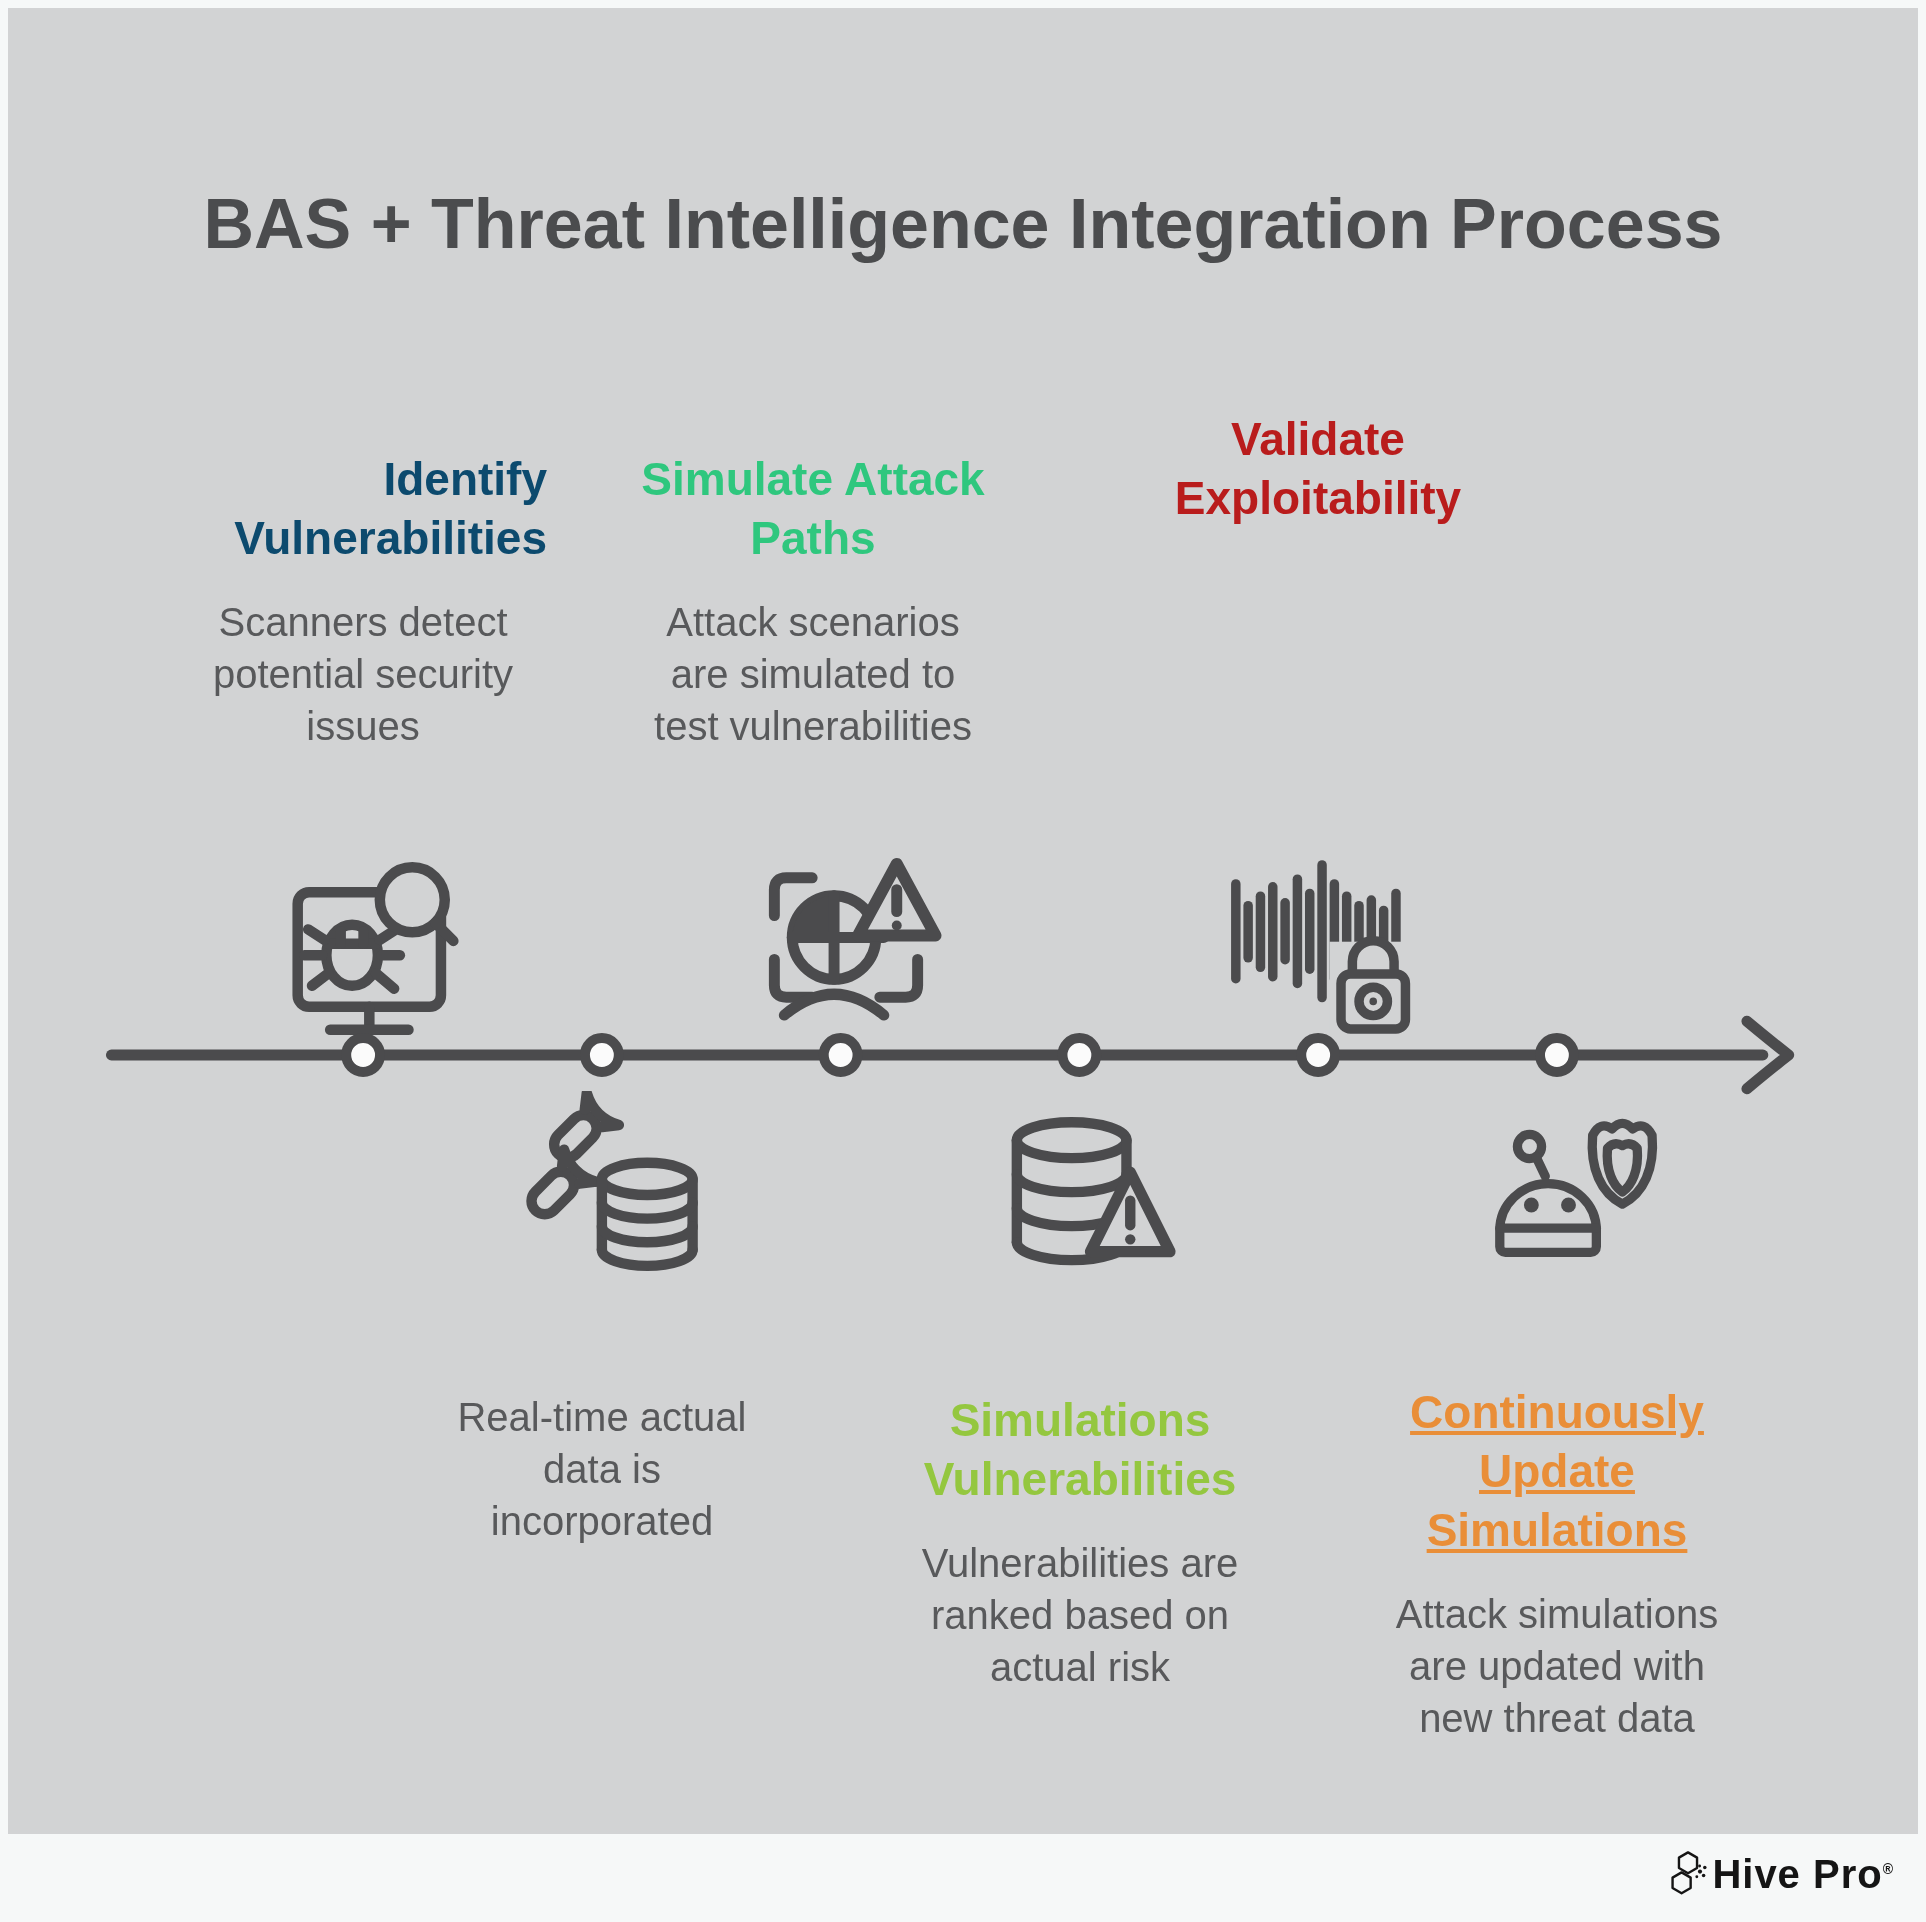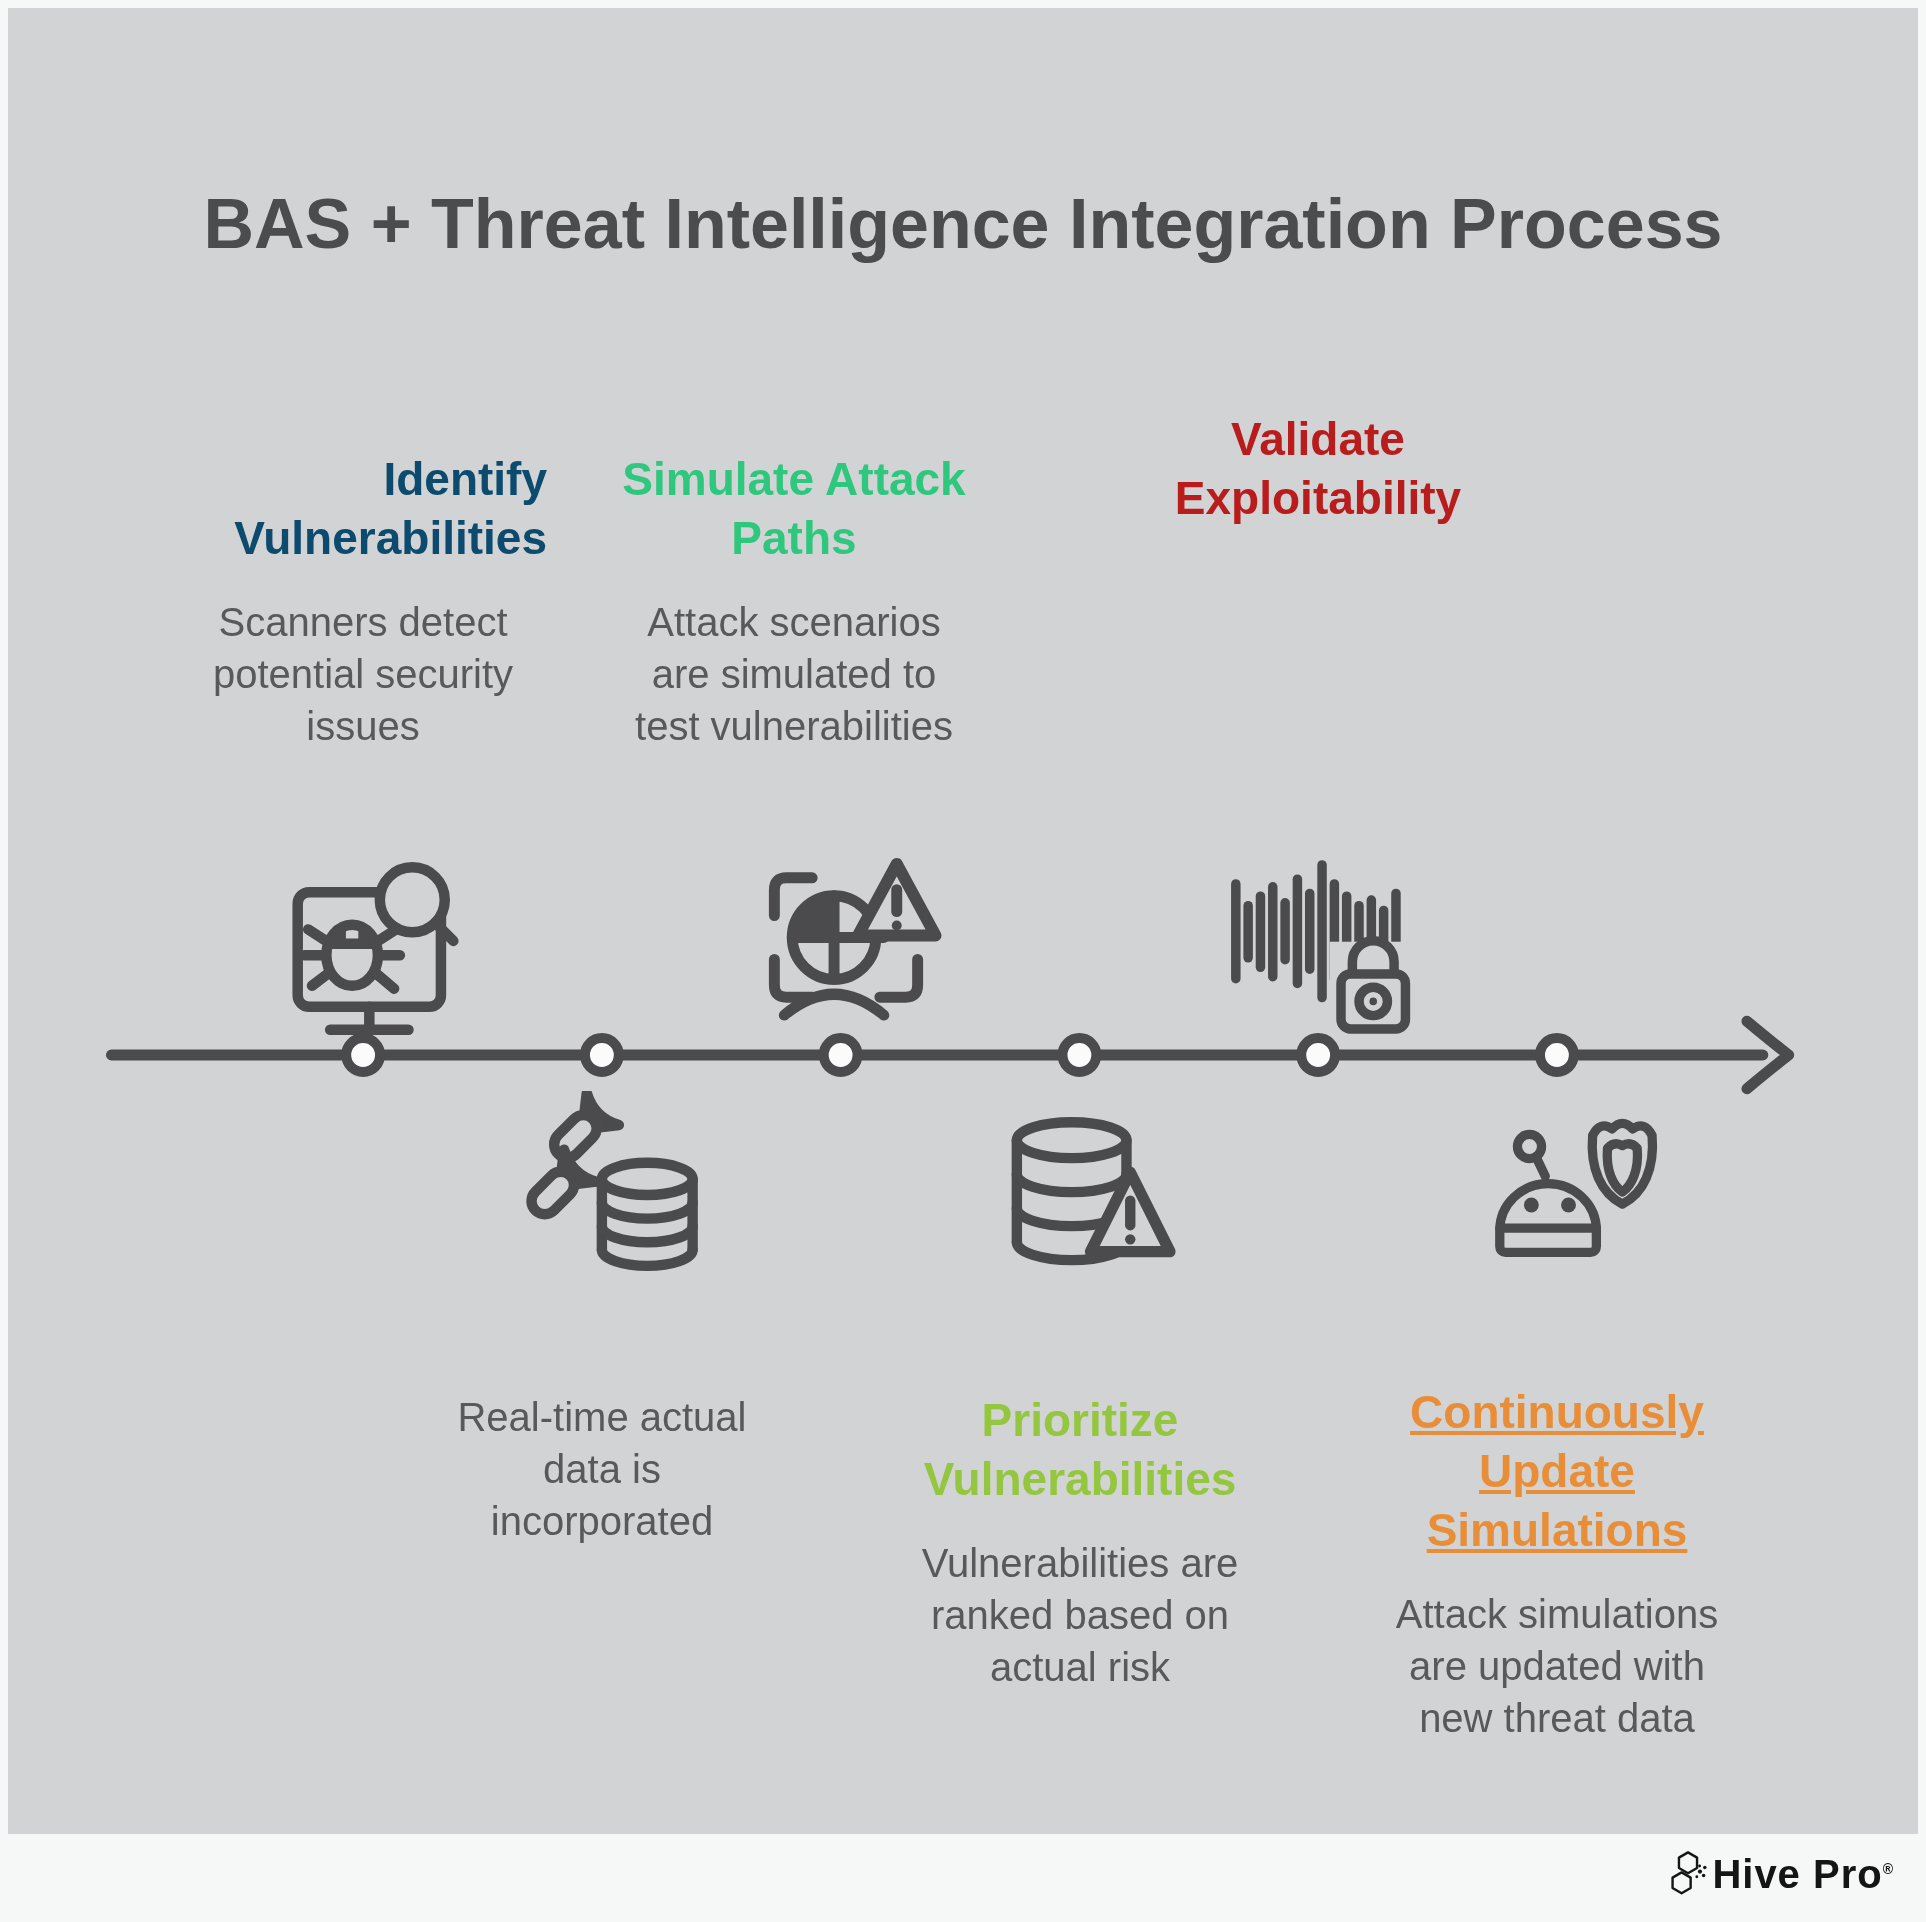--- a/index.html
+++ b/index.html
@@ -35,21 +35,21 @@
 <div class="stage">
   <div class="panel"></div>
 
   <div class="title">BAS + Threat Intelligence Integration Process</div>
 
   <div class="step" style="left:363px;top:450px;width:368px">
     <h3 style="color: #0c4a6e; text-align: right;">Identify Vulnerabilities</h3>
     <p>Scanners detect potential security issues</p>
   </div>
 
-  <div class="step" style="left:794px;top:450px;width:398px">
+  <div class="step" style="left:813px;top:450px;width:398px">
     <h3 style="color: rgb(47, 199, 126);">Simulate Attack Paths</h3>
     <p style="max-width:338px">Attack scenarios are simulated to test vulnerabilities</p>
   </div>
 
   <div class="step" style="left:1318px;top:410px;width:378px">
     <h3 style="color: #b91c1c;">Validate Exploitability</h3>
   </div>
 
   <svg class="icon" style="left:376px;top:854px" width="191" height="191" viewBox="0 0 200 200">
     <g fill="none" stroke="#4b4b4d" stroke-width="11" stroke-linecap="round" stroke-linejoin="round">
@@ -193,21 +193,21 @@
         <path d="M154,60 q7,-8 16,-3 q9,-5 16,3 c2,24 -6,40 -16,47 c-10,-7 -18,-23 -16,-47 z"></path>
       </g>
     </g>
   </svg>
 
   <div class="step" style="left:602px;top:1391px;width:418px">
     <p style="max-width:328px">Real-time actual data is incorporated</p>
   </div>
 
   <div class="step" style="left:1080px;top:1391px;width:398px">
-    <h3 style="color: rgb(148, 199, 63);">Prioritize Vulnerabilities</h3>
+    <h3 style="color: rgb(148, 199, 63);">Simulations Vulnerabilities</h3>
     <p style="max-width:368px">Vulnerabilities are ranked based on actual risk</p>
   </div>
 
   <div class="step" style="left:1557px;top:1383px;width:398px">
     <h3 style="max-width: 328px; margin-left: auto; margin-right: auto; color: rgb(233, 142, 56); text-decoration: underline;">Continuously Update Simulations</h3>
     <p style="max-width:343px">Attack simulations are updated with new threat data</p>
   </div>
 
   <div class="footer-logo">
     <svg width="48" height="56" viewBox="0 0 60 60">

